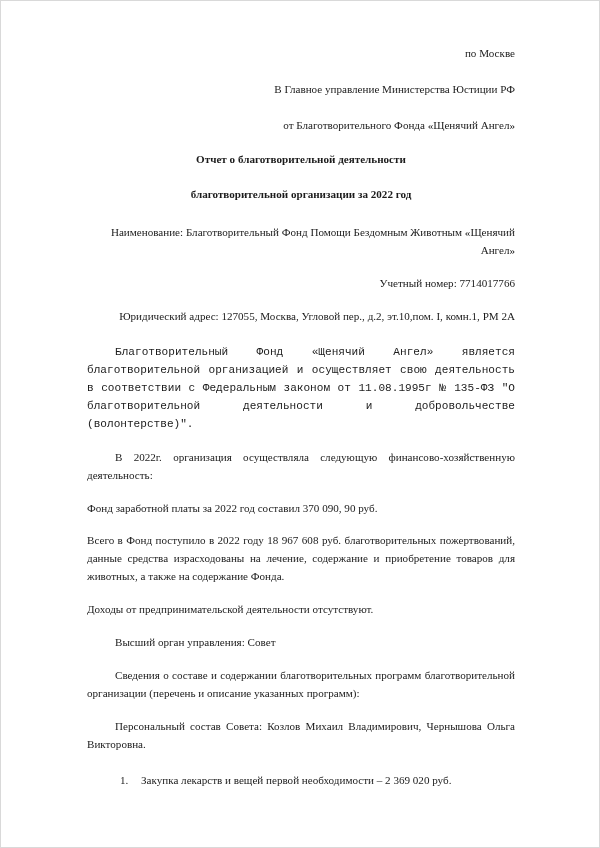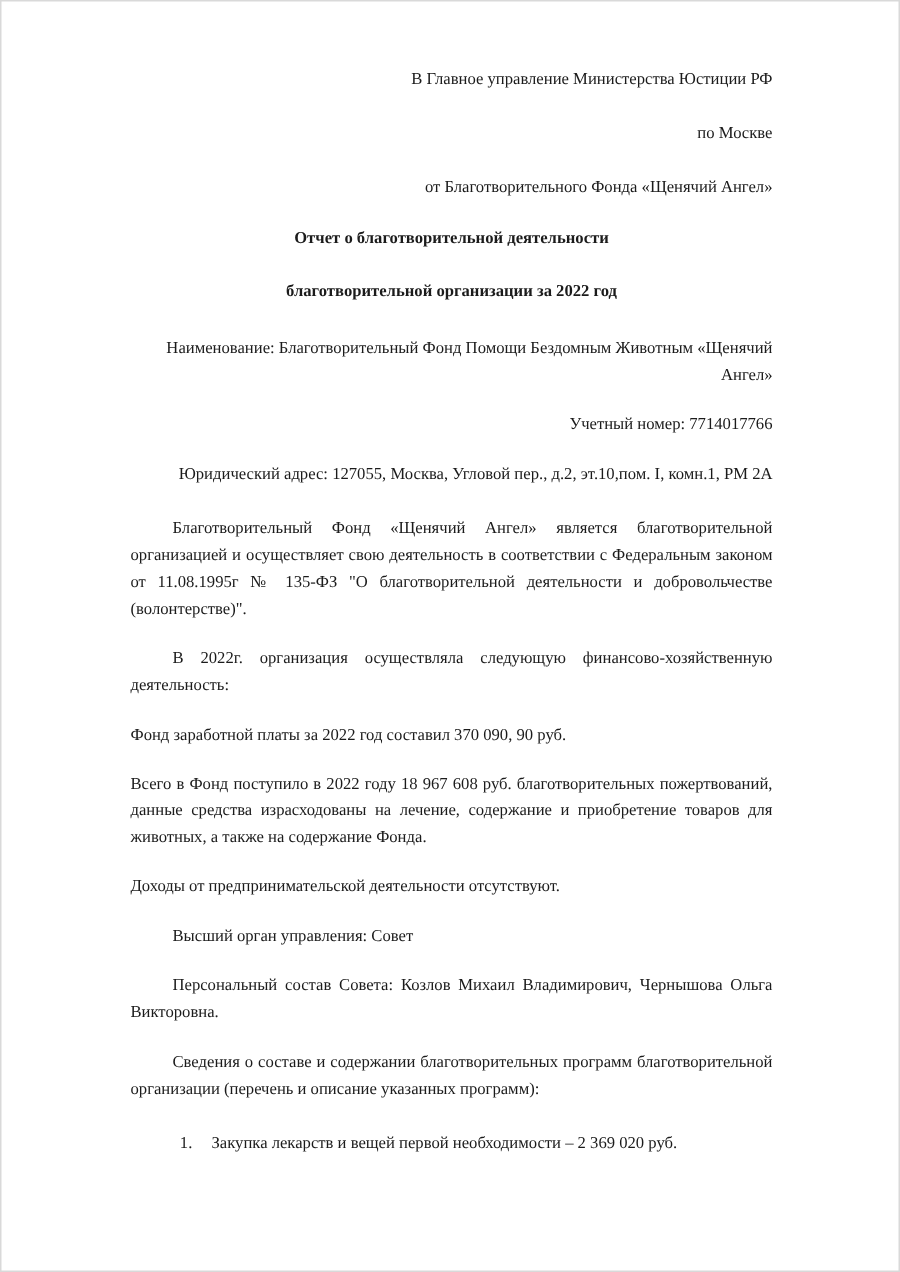--- a/index.html
+++ b/index.html
@@ -61,21 +61,21 @@
   .meta p:last-child { margin-bottom: 0; }
 
   
   .para {
     margin: 0 0 15px 0;
     text-align: justify;
     text-justify: inter-word;
   }
   .para.indent { text-indent: 28px; }
   .para.flat { text-align: left; }
-  .block-gap { margin-top: 18px; }
+  .block-gap { margin-top: 18px; font-family: Liberation Mono, monospace; }
 
   
   ol.programs {
     margin: 18px 0 0 0;
     padding-left: 44px;
     list-style-position: outside;
   }
   ol.programs li {
     margin: 0 0 16px 0;
     padding-left: 10px;
@@ -87,22 +87,22 @@
     font-family: "Liberation Serif", "DejaVu Serif", serif;
   }
 </style>
 </head>
 <body>
 
 <div class="page">
   <div class="doc-body">
 
     <div class="addressee">
+      <div class="line">по Москве</div>
       <div class="line">В Главное управление Министерства Юстиции РФ</div>
-      <div class="line">по Москве</div>
       <div class="line">от Благотворительного Фонда «Щенячий Ангел»</div>
     </div>
 
     <div class="doc-title">
       <div class="tline">Отчет о благотворительной деятельности</div>
       <div class="tline">благотворительной организации за 2022 год</div>
     </div>
 
     <div class="meta">
       <p>Наименование: Благотворительный Фонд Помощи Бездомным Животным «Щенячий Ангел»</p>
@@ -115,23 +115,23 @@
     <p class="para indent">В 2022г. организация осуществляла следующую финансово-хозяйственную деятельность:</p>
 
     <p class="para flat">Фонд заработной платы за 2022 год составил 370 090, 90 руб.</p>
 
     <p class="para">Всего в Фонд поступило в 2022 году 18 967 608 руб. благотворительных пожертвований, данные средства израсходованы на лечение, содержание и приобретение товаров для животных, а также на содержание Фонда.</p>
 
     <p class="para flat">Доходы от предпринимательской деятельности отсутствуют.</p>
 
     <p class="para indent">Высший орган управления: Совет</p>
 
+    <p class="para indent">Сведения о составе и содержании благотворительных программ благотворительной организации (перечень и описание указанных программ):</p>
+
     <p class="para indent">Персональный состав Совета: Козлов Михаил Владимирович, Чернышова Ольга Викторовна.</p>
-
-    <p class="para indent">Сведения о составе и содержании благотворительных программ благотворительной организации (перечень и описание указанных программ):</p>
 
 
     <ol class="programs">
       <li>Закупка лекарств и вещей первой необходимости – 2 369 020 руб.</li>
 
     </ol>
 
   </div>
 </div>
 

